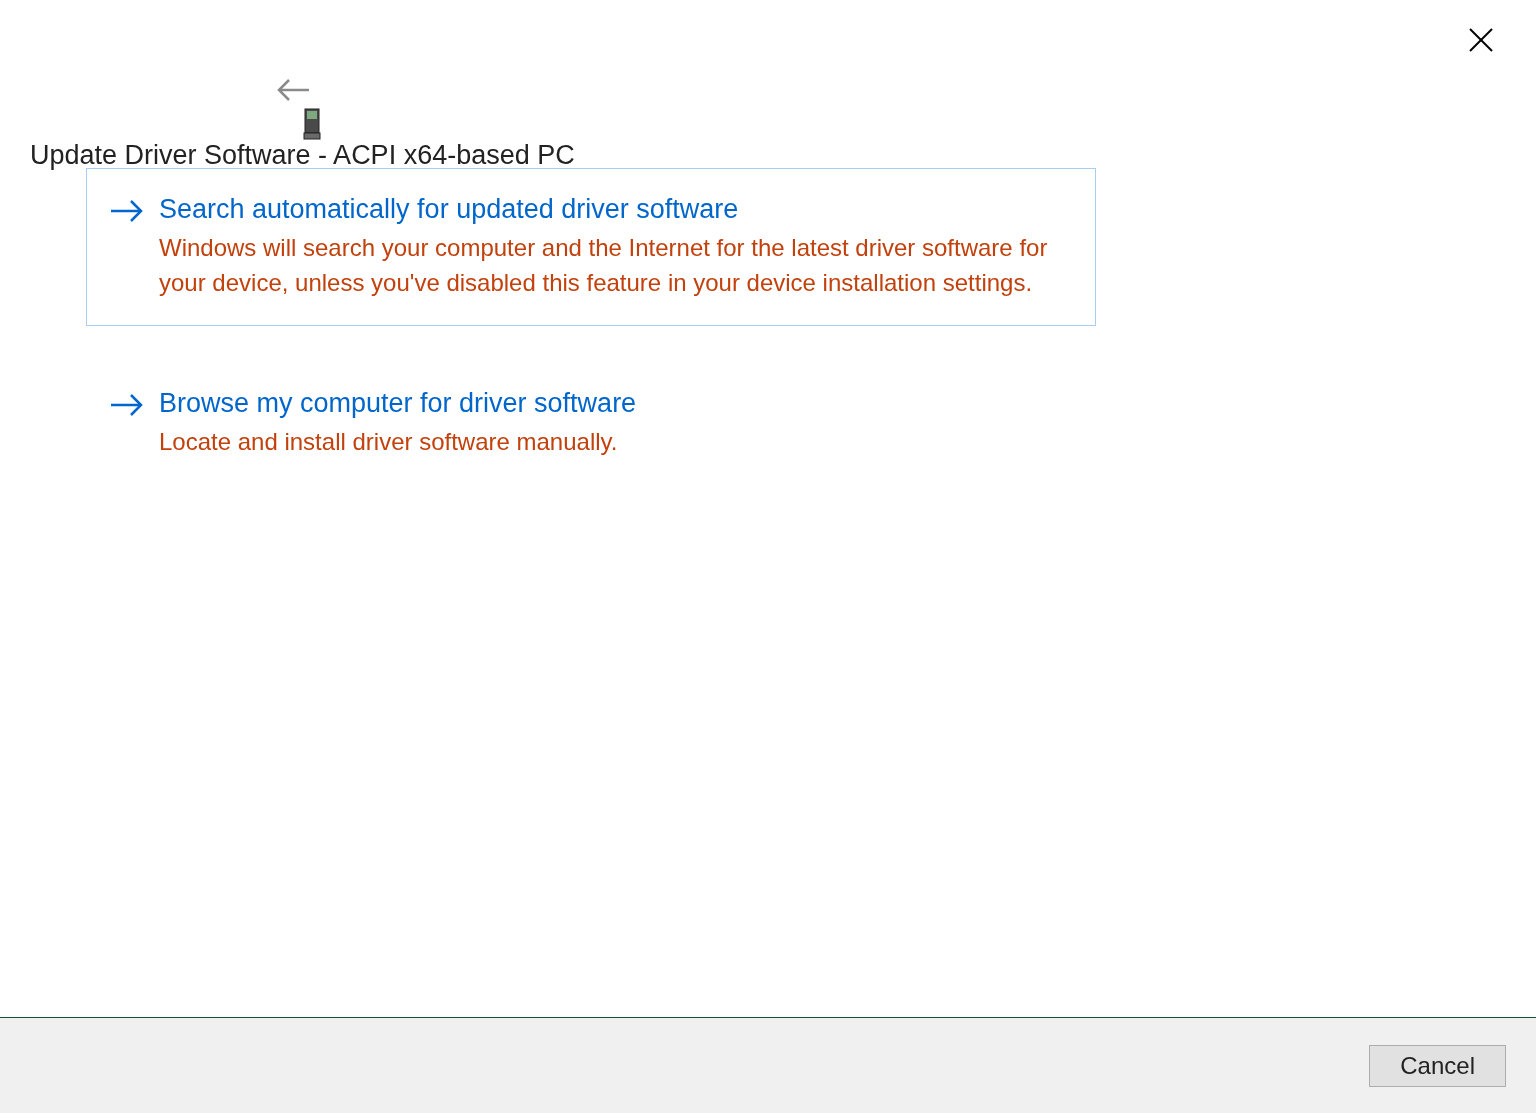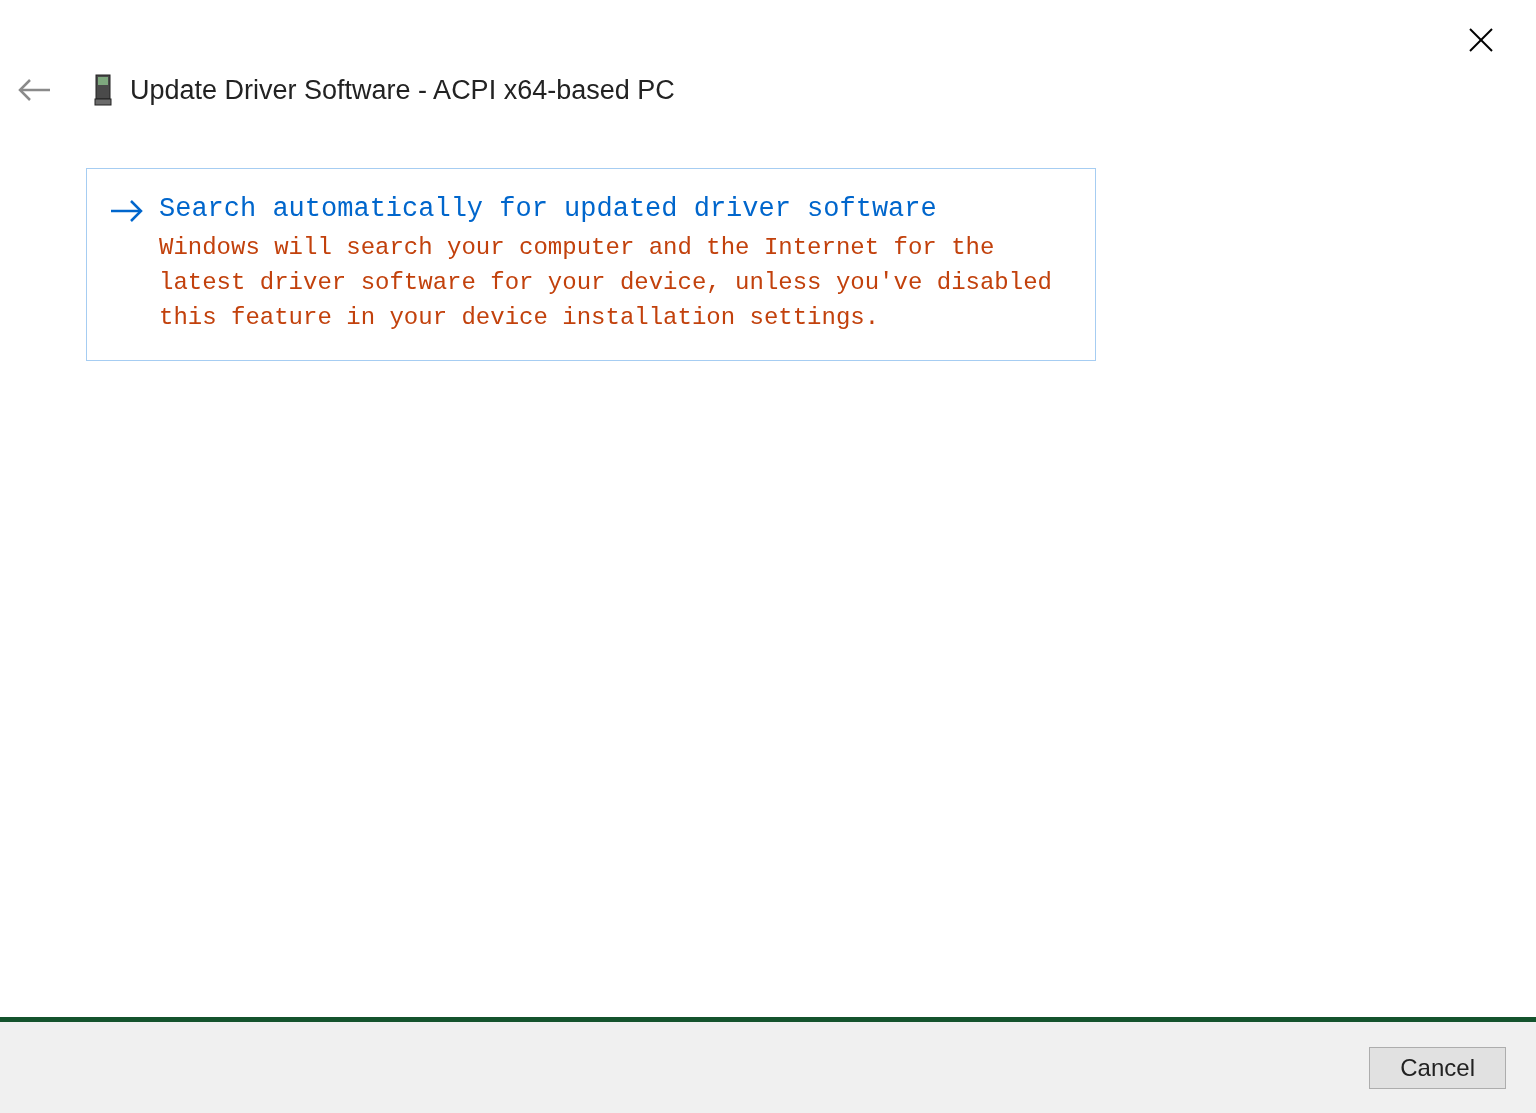--- a/index.html
+++ b/index.html
@@ -22,20 +22,21 @@
       cursor: pointer;
       padding: 6px 12px;
     }
 
     .header {
       position: absolute;
       top: 72px;
       left: 12px;
       display: flex;
       align-items: center;
+      flex-direction: column;
     }
 
     .back-btn {
       color: #8a8a8a;
       cursor: pointer;
       padding: 4px;
       display: inline-flex;
       align-items: center;
     }
 
@@ -71,21 +72,20 @@
       padding: 22px 30px 24px 22px;
       margin-bottom: 36px;
       cursor: pointer;
       display: flex;
       align-items: flex-start;
     }
 
     .option.selected {
       border: 1px solid #a6cdf2;
       background: #ffffff;
-      font-family: Liberation Mono, monospace;
     }
 
     .option .arrow {
       flex: none;
       margin-top: 8px;
       margin-right: 14px;
     }
 
     .option-text {
       flex: 1;
@@ -105,21 +105,21 @@
       margin-top: 4px;
     }
 
     .footer {
       position: absolute;
       bottom: 0;
       left: 0;
       right: 0;
       height: 96px;
       background: #f0f0f0;
-      border-top: 5px solid #14532d;
+      border-top: 1px solid #14532d;
       display: flex;
       align-items: center;
       justify-content: flex-end;
       padding-right: 30px;
     }
 
     .cancel-btn {
       background: #e1e1e1;
       border: 1px solid #adadad;
       font-size: 24px;
@@ -164,17 +164,29 @@
         <line x1="2" y1="12" x2="32" y2="12" stroke="#0066cc" stroke-width="2.5"></line>
         <polyline points="22,2 32,12 22,22" fill="none" stroke="#0066cc" stroke-width="2.5"></polyline>
       </svg>
     </span>
     <div class="option-text">
       <div class="option-title">Search automatically for updated driver software</div>
       <div class="option-desc">Windows will search your computer and the Internet for the latest driver software for your device, unless you've disabled this feature in your device installation settings.</div>
     </div>
   </div>
 
+  <div class="option">
+    <span class="arrow">
+      <svg width="36" height="24" viewBox="0 0 36 24">
+        <line x1="2" y1="12" x2="32" y2="12" stroke="#0066cc" stroke-width="2.5"></line>
+        <polyline points="22,2 32,12 22,22" fill="none" stroke="#0066cc" stroke-width="2.5"></polyline>
+      </svg>
+    </span>
+    <div class="option-text">
+      <div class="option-title">Browse my computer for driver software</div>
+      <div class="option-desc">Locate and install driver software manually.</div>
+    </div>
+  </div>
 </div>
 
 <div class="footer">
   <button class="cancel-btn">Cancel</button>
 </div>
 
 </body></html>

